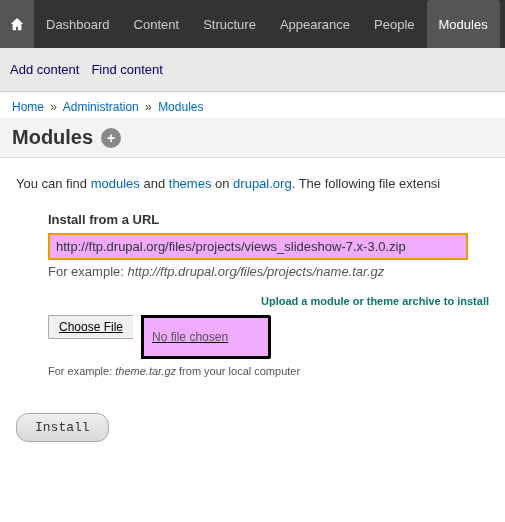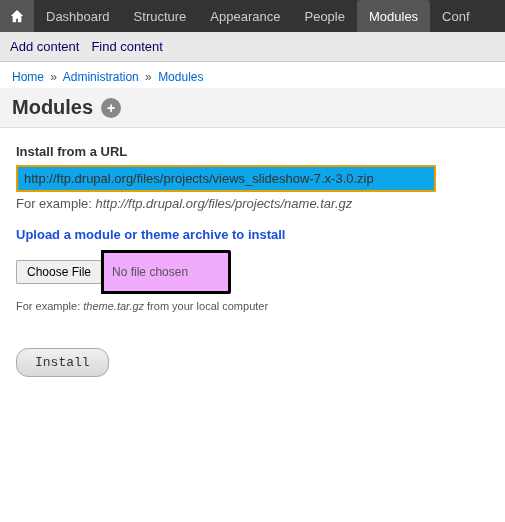--- a/index.html
+++ b/index.html
@@ -10,21 +10,21 @@
       width: 505px;
       min-height: 522px;
       overflow-x: hidden;
     }
 
     
     .top-nav {
       background: #333;
       display: flex;
       align-items: stretch;
-      height: 32px;
+      height: 48px;
     }
     .top-nav .nav-home {
       background: #555;
       display: flex;
       align-items: center;
       padding: 0 10px;
       color: #fff;
       cursor: pointer;
     }
     .top-nav .nav-home svg {
@@ -44,21 +44,21 @@
       color: #fff;
       border-radius: 3px 3px 0 0;
     }
 
     
     .secondary-nav {
       background: #e9e9e9;
       border-bottom: 1px solid #ccc;
       display: flex;
       align-items: center;
-      height: 30px;
+      height: 44px;
       padding: 0 10px;
       gap: 12px;
     }
     .secondary-nav a {
       color: #006;
       text-decoration: none;
       font-size: 13px;
       cursor: pointer;
     }
 
@@ -118,66 +118,69 @@
       line-height: 1.5;
     }
     .description-text a {
       color: #06c;
       text-decoration: none;
     }
 
     
     .form-section {
       margin-bottom: 16px;
+      margin-left: 32px;
     }
     .form-label {
       font-size: 13px;
       font-weight: bold;
       color: #333;
       margin-bottom: 6px;
       display: block;
     }
     .url-input {
       display: block;
       width: 420px;
       max-width: 100%;
       padding: 4px 6px;
       border: 2px solid #e8a000;
       font-size: 13px;
       color: #333;
-      background: #0ea5e9;
+      background: #f0abfc;
       outline: none;
     }
     .hint-text {
       font-size: 13px;
       color: #555;
       margin-top: 4px;
     }
     .hint-text em {
       font-style: italic;
     }
 
     .or-divider {
       font-size: 13px;
       color: #333;
       margin: 14px 0;
     }
 
     .upload-label {
-      font-size: 13px;
-      font-weight: bold;
-      color: #1d4ed8;
+      font-size: 11px;
+      font-weight: bold;
+      color: #0f766e;
       display: block;
       margin-bottom: 8px;
+      text-align: right;
     }
 
     .file-input-wrapper {
       display: flex;
-      align-items: center;
-      gap: 0;
+      align-items: flex-start;
+      gap: 8px;
+      text-decoration: underline;
     }
     .choose-file-btn {
       background: #f0f0f0;
       border: 1px solid #aaa;
       border-right: none;
       padding: 4px 10px;
       font-size: 12px;
       cursor: pointer;
       white-space: nowrap;
       border-radius: 2px 0 0 2px;
@@ -215,20 +218,21 @@
 </head>
 <body>
 
 <nav class="top-nav">
   <div class="nav-home">
     <svg viewBox="0 0 16 16">
       <path d="M8 1L1 8h2v7h4v-4h2v4h4V8h2z"></path>
     </svg>
   </div>
   <div class="nav-item">Dashboard</div>
+  <div class="nav-item">Content</div>
   <div class="nav-item">Structure</div>
   <div class="nav-item">Appearance</div>
   <div class="nav-item">People</div>
   <div class="nav-item active">Modules</div>
   <div class="nav-item">Conf</div>
 </nav>
 
 <div class="secondary-nav">
   <a>Add content</a>
   <a>Find content</a>
@@ -242,20 +246,26 @@
   <a>Modules</a>
 </div>
 
 <div class="page-title-bar">
   <span class="page-title">Modules</span>
   <span class="add-btn">+</span>
 </div>
 
 <div class="main-content">
 
+  <p class="description-text">
+    You can find <a>modules</a>
+    and <a>themes</a>
+    on <a>drupal.org</a>.
+    The following file extensi
+  </p>
 
   
   <div class="form-section">
     <label class="form-label">Install from a URL</label>
     <input type="text" class="url-input" value="http://ftp.drupal.org/files/projects/views_slideshow-7.x-3.0.zip" style="">
     <div class="hint-text">
       <span>For example:</span>
       <em>http://ftp.drupal.org/files/projects/name.tar.gz</em>
     </div>
   </div>

